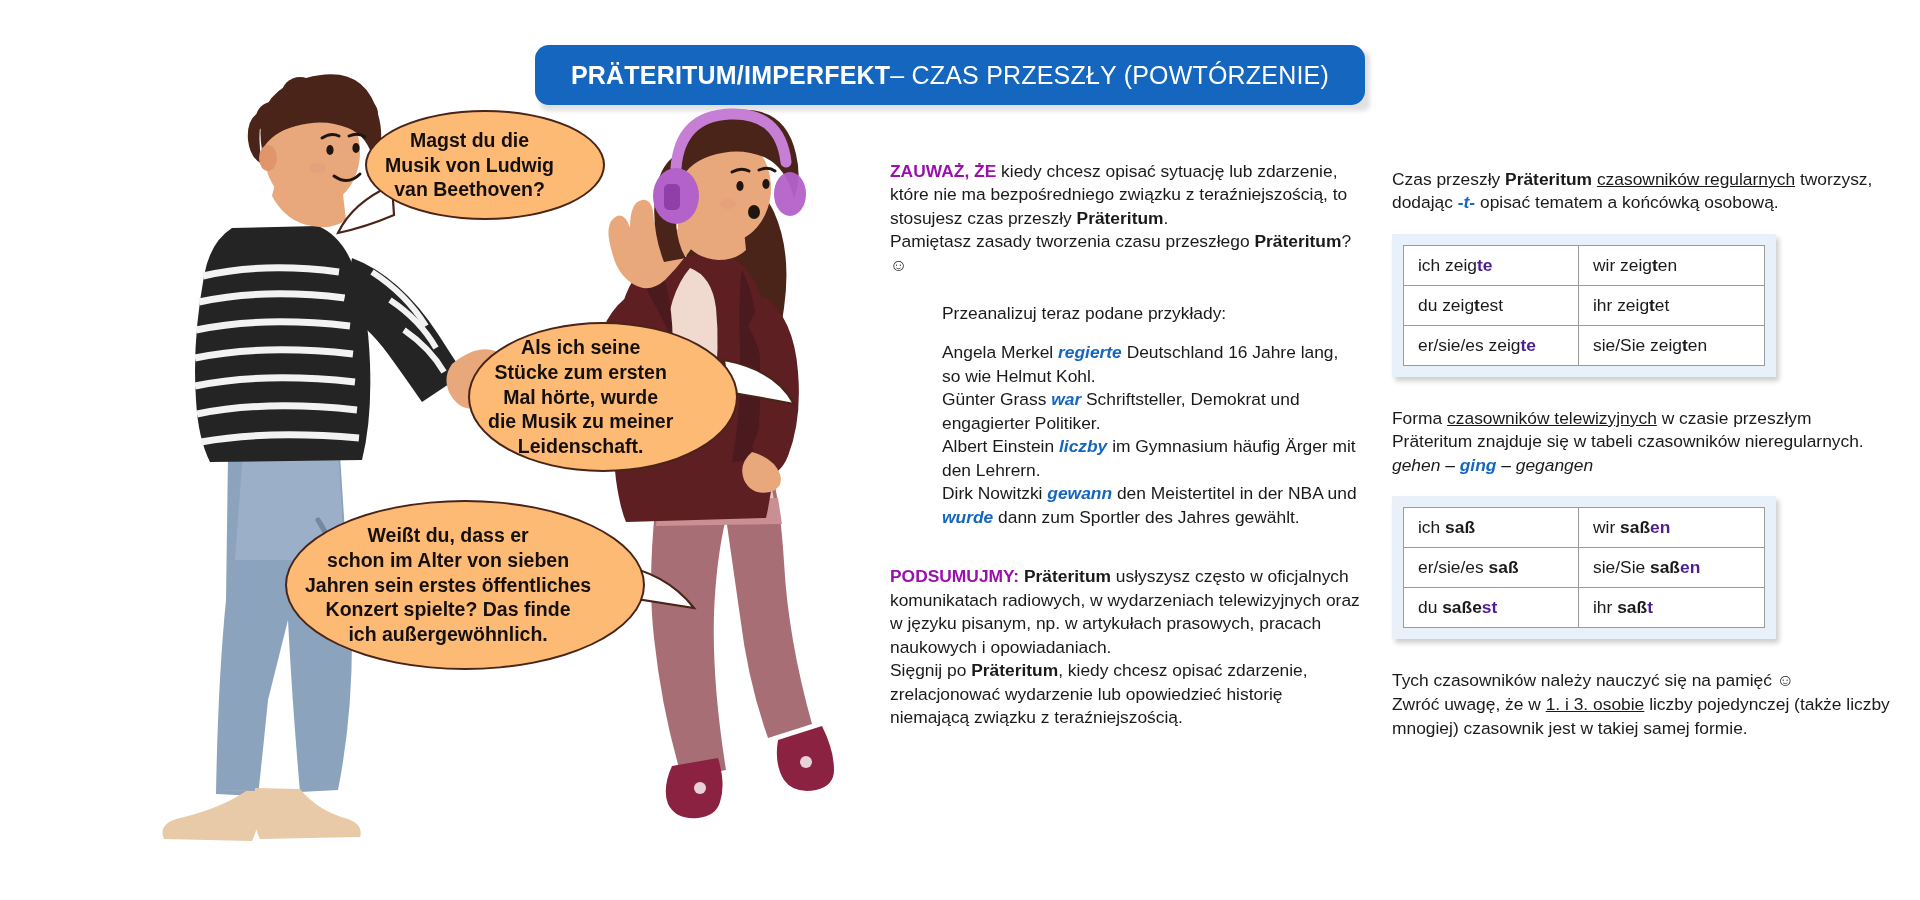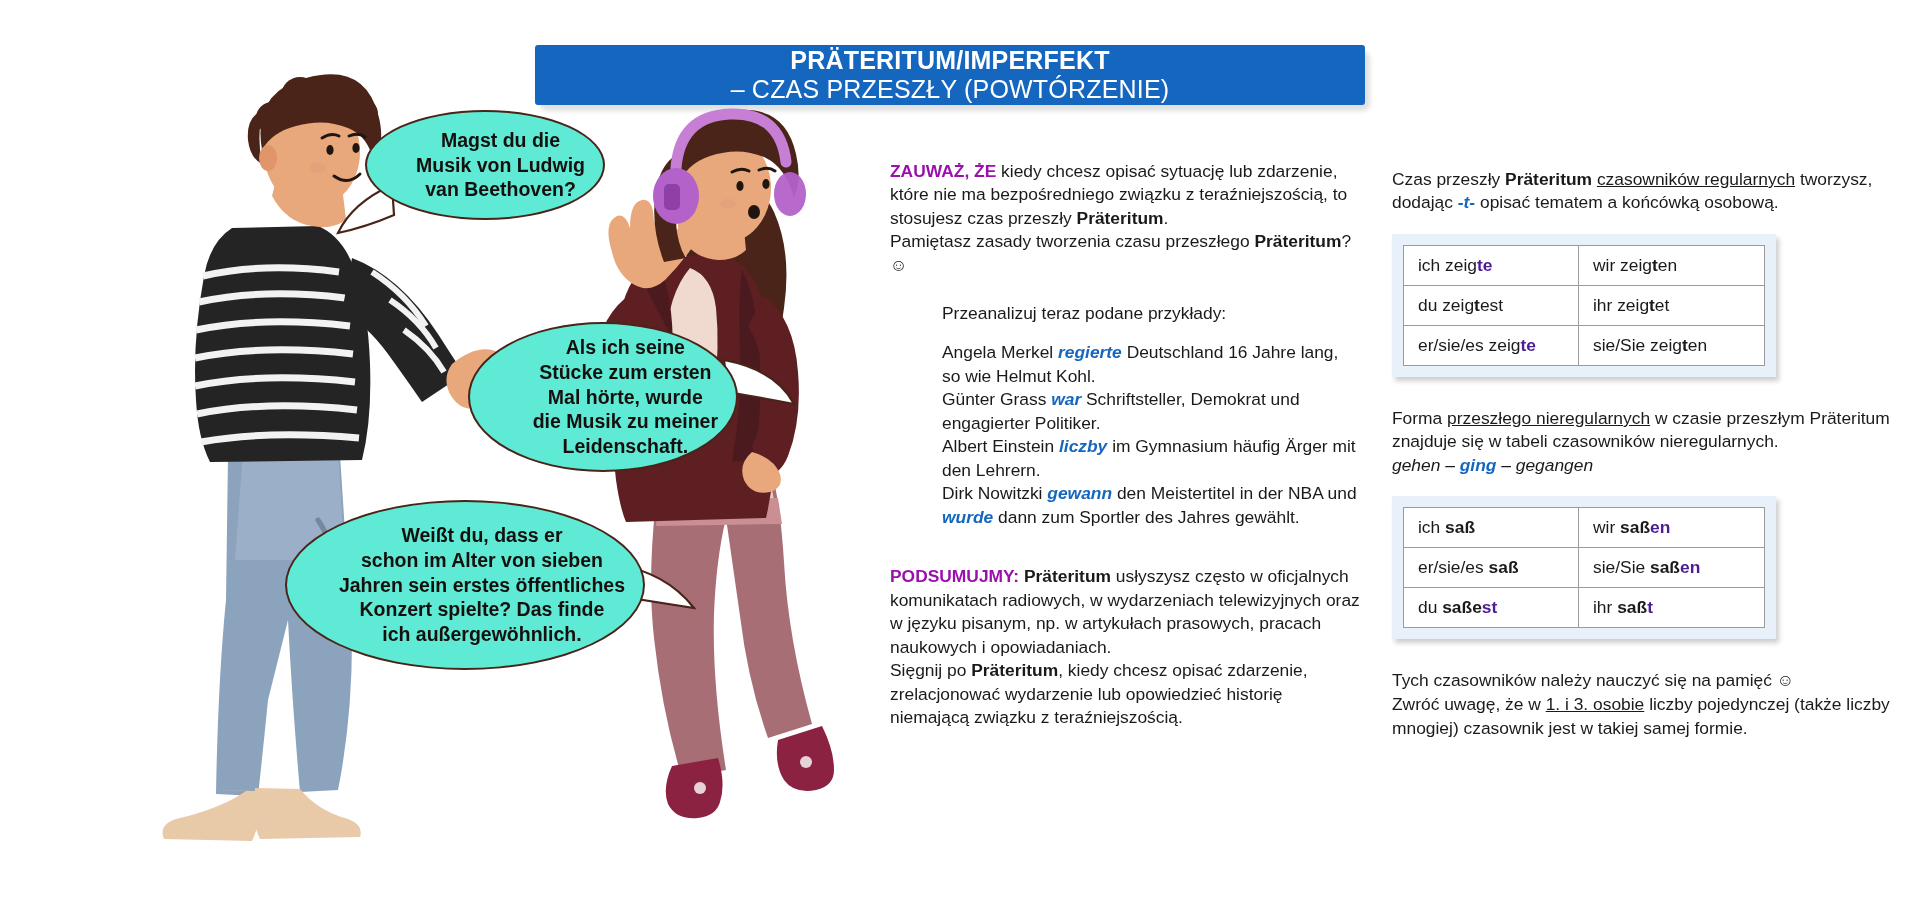--- a/index.html
+++ b/index.html
@@ -13,40 +13,39 @@
 
   
   .banner-wrap { position:absolute; left:535px; top:45px; }
   .banner-shadow {
     position:absolute; left:5px; top:6px;
     width:830px; height:60px; border-radius:7px;
     background:#c9c9c9; filter: blur(2px); opacity:.55;
   }
   .banner {
     position:relative;
-    width:830px; height:60px; border-radius:3px;
+    width:830px; height:60px; border-radius:14px;
     background:#1566bf;
     display:flex; align-items:center; justify-content:center;
     color:#fff; letter-spacing:.2px;
     white-space:nowrap;
-    flex-direction:column;
   }
   .banner .t-bold { font-weight:bold; font-size:25px; }
   .banner .t-norm { font-weight:normal; font-size:25px; }
 
   
   .illus { position:absolute; left:0; top:0; width:900px; height:900px; }
 
   
   .bubble {
     position:absolute;
     border:2.2px solid #4a2418;
-    background:#5eead4;
+    background:#fdba74;
     border-radius:50%;
-    display:flex; align-items:center; justify-content:flex-end;
+    display:flex; align-items:center; justify-content:flex-start;
     text-align:center;
     color:#15100e;
     font-weight:bold;
     line-height:1.28;
     z-index:6;
   }
   .bubble .txt { padding:0 18px; }
   #bubble1 { left:365px; top:110px; width:240px; height:110px; font-size:19.5px; }
   #bubble2 { left:468px; top:322px; width:270px; height:150px; font-size:19.5px; }
   #bubble3 { left:285px; top:500px; width:360px; height:170px; font-size:19.5px; }
@@ -295,21 +294,21 @@
           <tr>
             <td>er/sie/es zeig<span class="pe">te</span></td>
             <td>sie/Sie zeig<span class="bt">t</span>en</td>
           </tr>
         </tbody>
           </table>
       </div>
     </div>
 
     <div class="para" style="margin-top:26px;">
-      <span>Forma </span><span class="und">przeszłego nieregularnych</span><span> w czasie przeszłym Präteritum znajduje się w tabeli czasowników nieregularnych.</span>
+      <span>Forma </span><span class="und">czasowników telewizyjnych</span><span> w czasie przeszłym Präteritum znajduje się w tabeli czasowników nieregularnych.</span>
     </div>
     <div class="para ital">
       <span>gehen – </span><span class="hl-blue-i">ging</span><span> – gegangen</span>
     </div>
 
     <div style="margin-top:19px;">
       <div class="tbl-frame">
         <table class="conj">
           <tbody>
               <tr>

